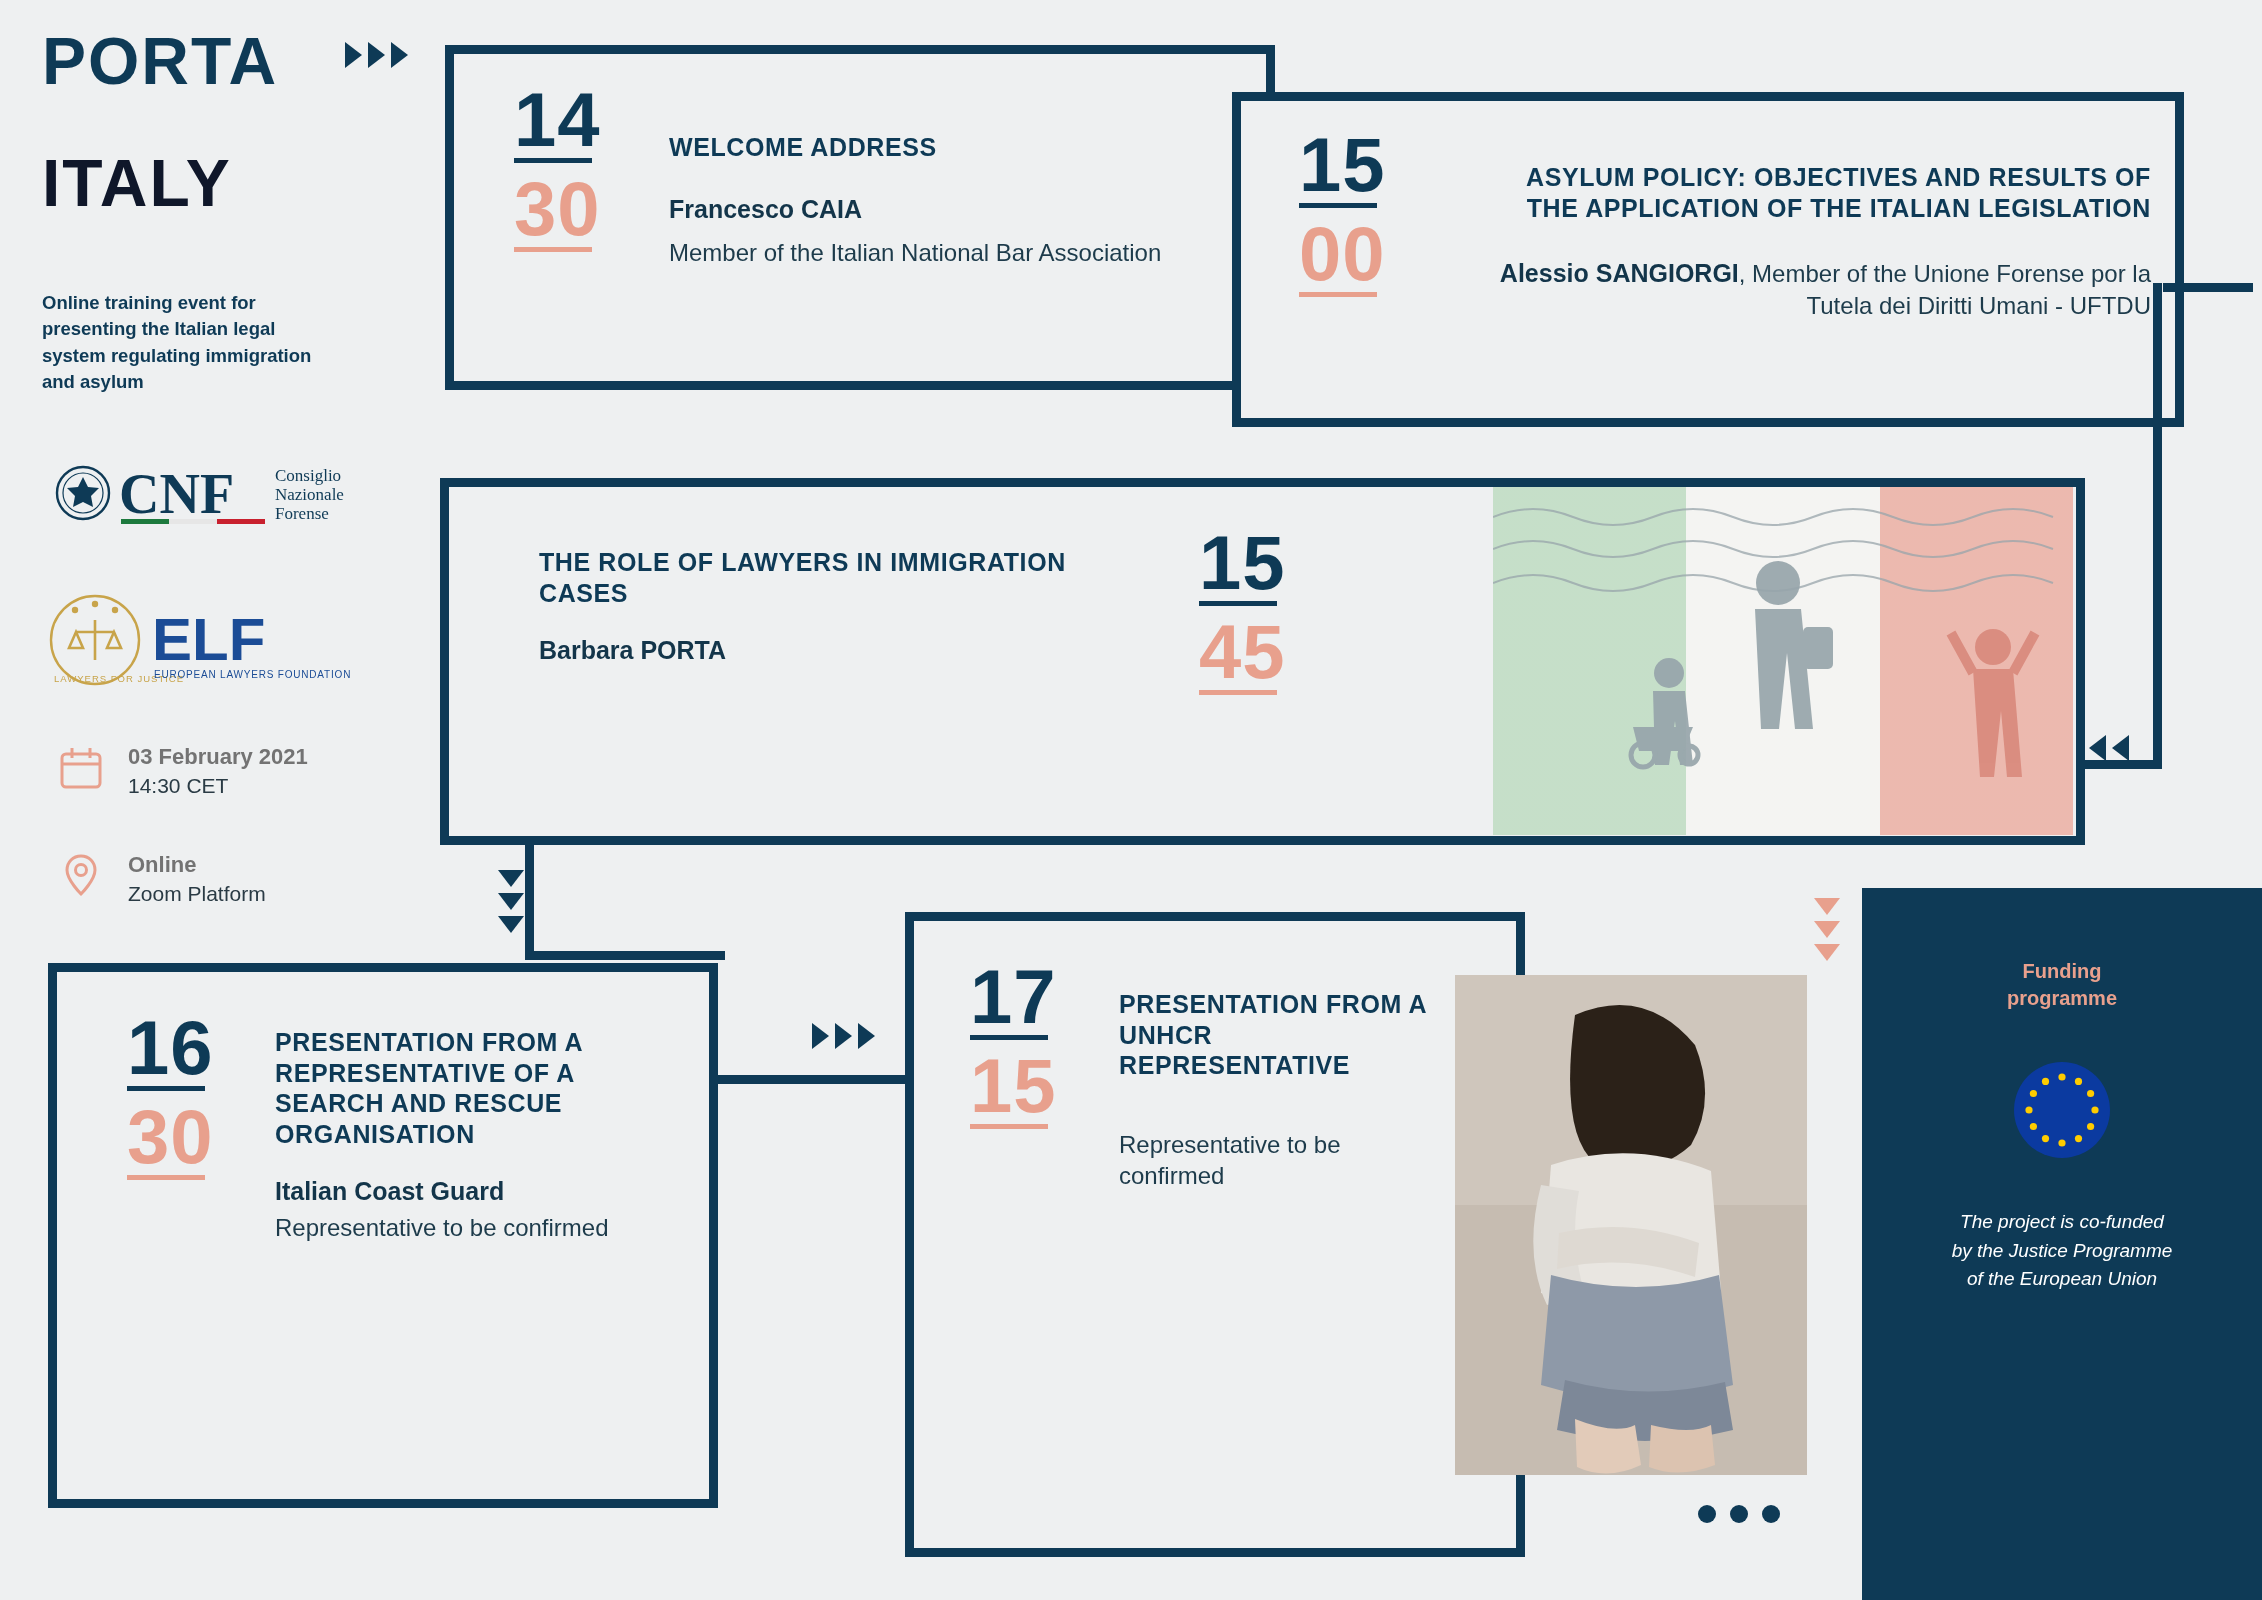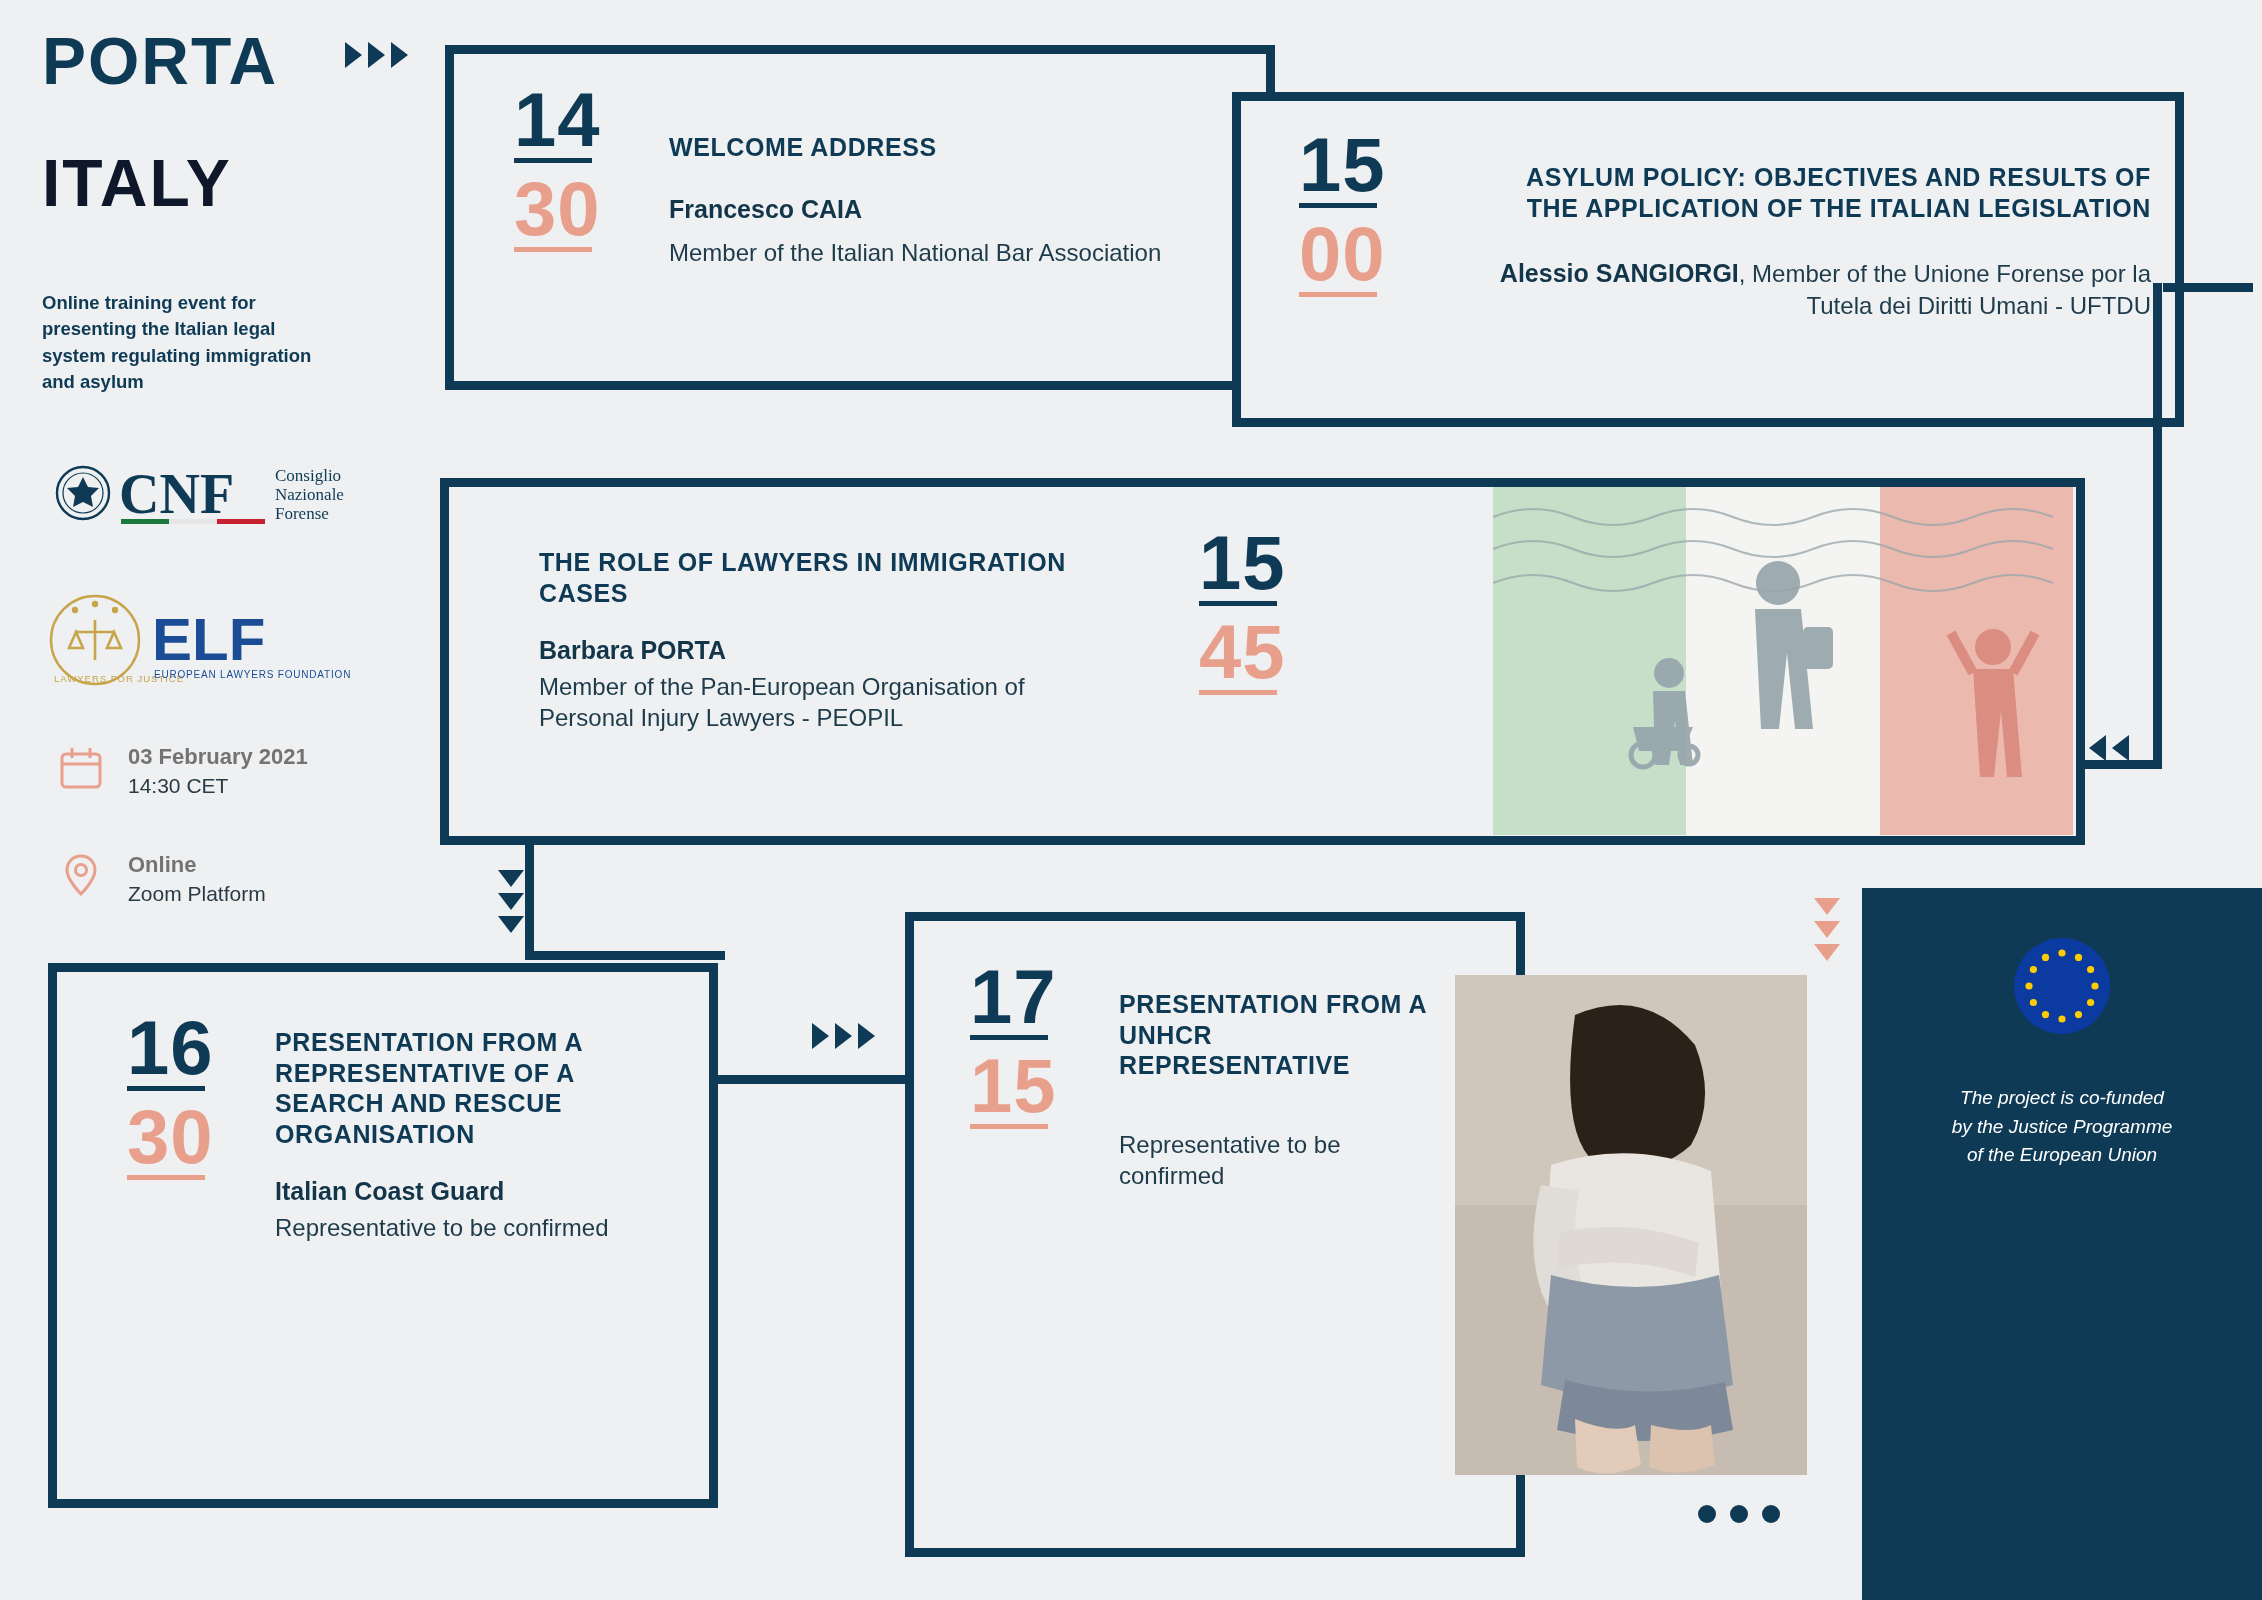--- a/index.html
+++ b/index.html
@@ -209,21 +209,20 @@
   <div style="position:absolute; left:2066px; top:735px; display:flex; gap:6px;">
     <span class="tri-l"></span>
     <span class="tri-l"></span>
     <span class="tri-l"></span>
   </div>
 
   <div class="box" style="left:440px; top:478px; width:1645px; height:367px;">
     <div style="position:absolute; left:90px; top:60px; width:560px;">
       <div class="sess-title">THE ROLE OF LAWYERS IN IMMIGRATION CASES</div>
       <div class="sess-name" style="margin-top:26px;">Barbara PORTA</div>
-      <div class="sess-desc" style="margin-top:4px;">Member of the Pan-European Organisation of Personal Injury Lawyers - PEOPIL</div>
     </div>
     <div class="time" style="position:absolute; left:750px; top:40px;">
       <span class="hh">15</span>
       <span class="mm">45</span>
     </div>
   </div>
 
   <div class="img-flag">
     <svg width="580" height="348" viewBox="0 0 580 348">
       <g stroke="#98a5ab" stroke-width="2" fill="none" opacity="0.75">
@@ -311,20 +310,22 @@
     <span class="dot"></span>
     <span class="dot"></span>
   </div>
 
   <div class="funding">
     <div style="position:absolute; left:-48px; top:10px; display:flex; flex-direction:column; gap:6px;">
       <span class="tri-d-salmon"></span>
       <span class="tri-d-salmon"></span>
       <span class="tri-d-salmon"></span>
     </div>
+    <div class="funding-title" style="white-space:pre-line;">Funding
+programme</div>
     <div style="display:flex;justify-content:center;margin-top:48px;">
       <svg width="100" height="100" viewBox="0 0 100 100">
         <circle cx="50" cy="50" r="48" fill="#0b3aa0"></circle>
         <g fill="#ffcc00">
           <circle cx="50" cy="17" r="3.6"></circle>
             <circle cx="66.5" cy="21.4" r="3.6"></circle>
           <circle cx="78.6" cy="33.5" r="3.6"></circle>
             <circle cx="83" cy="50" r="3.6"></circle>
           <circle cx="78.6" cy="66.5" r="3.6"></circle>
             <circle cx="66.5" cy="78.6" r="3.6"></circle>

